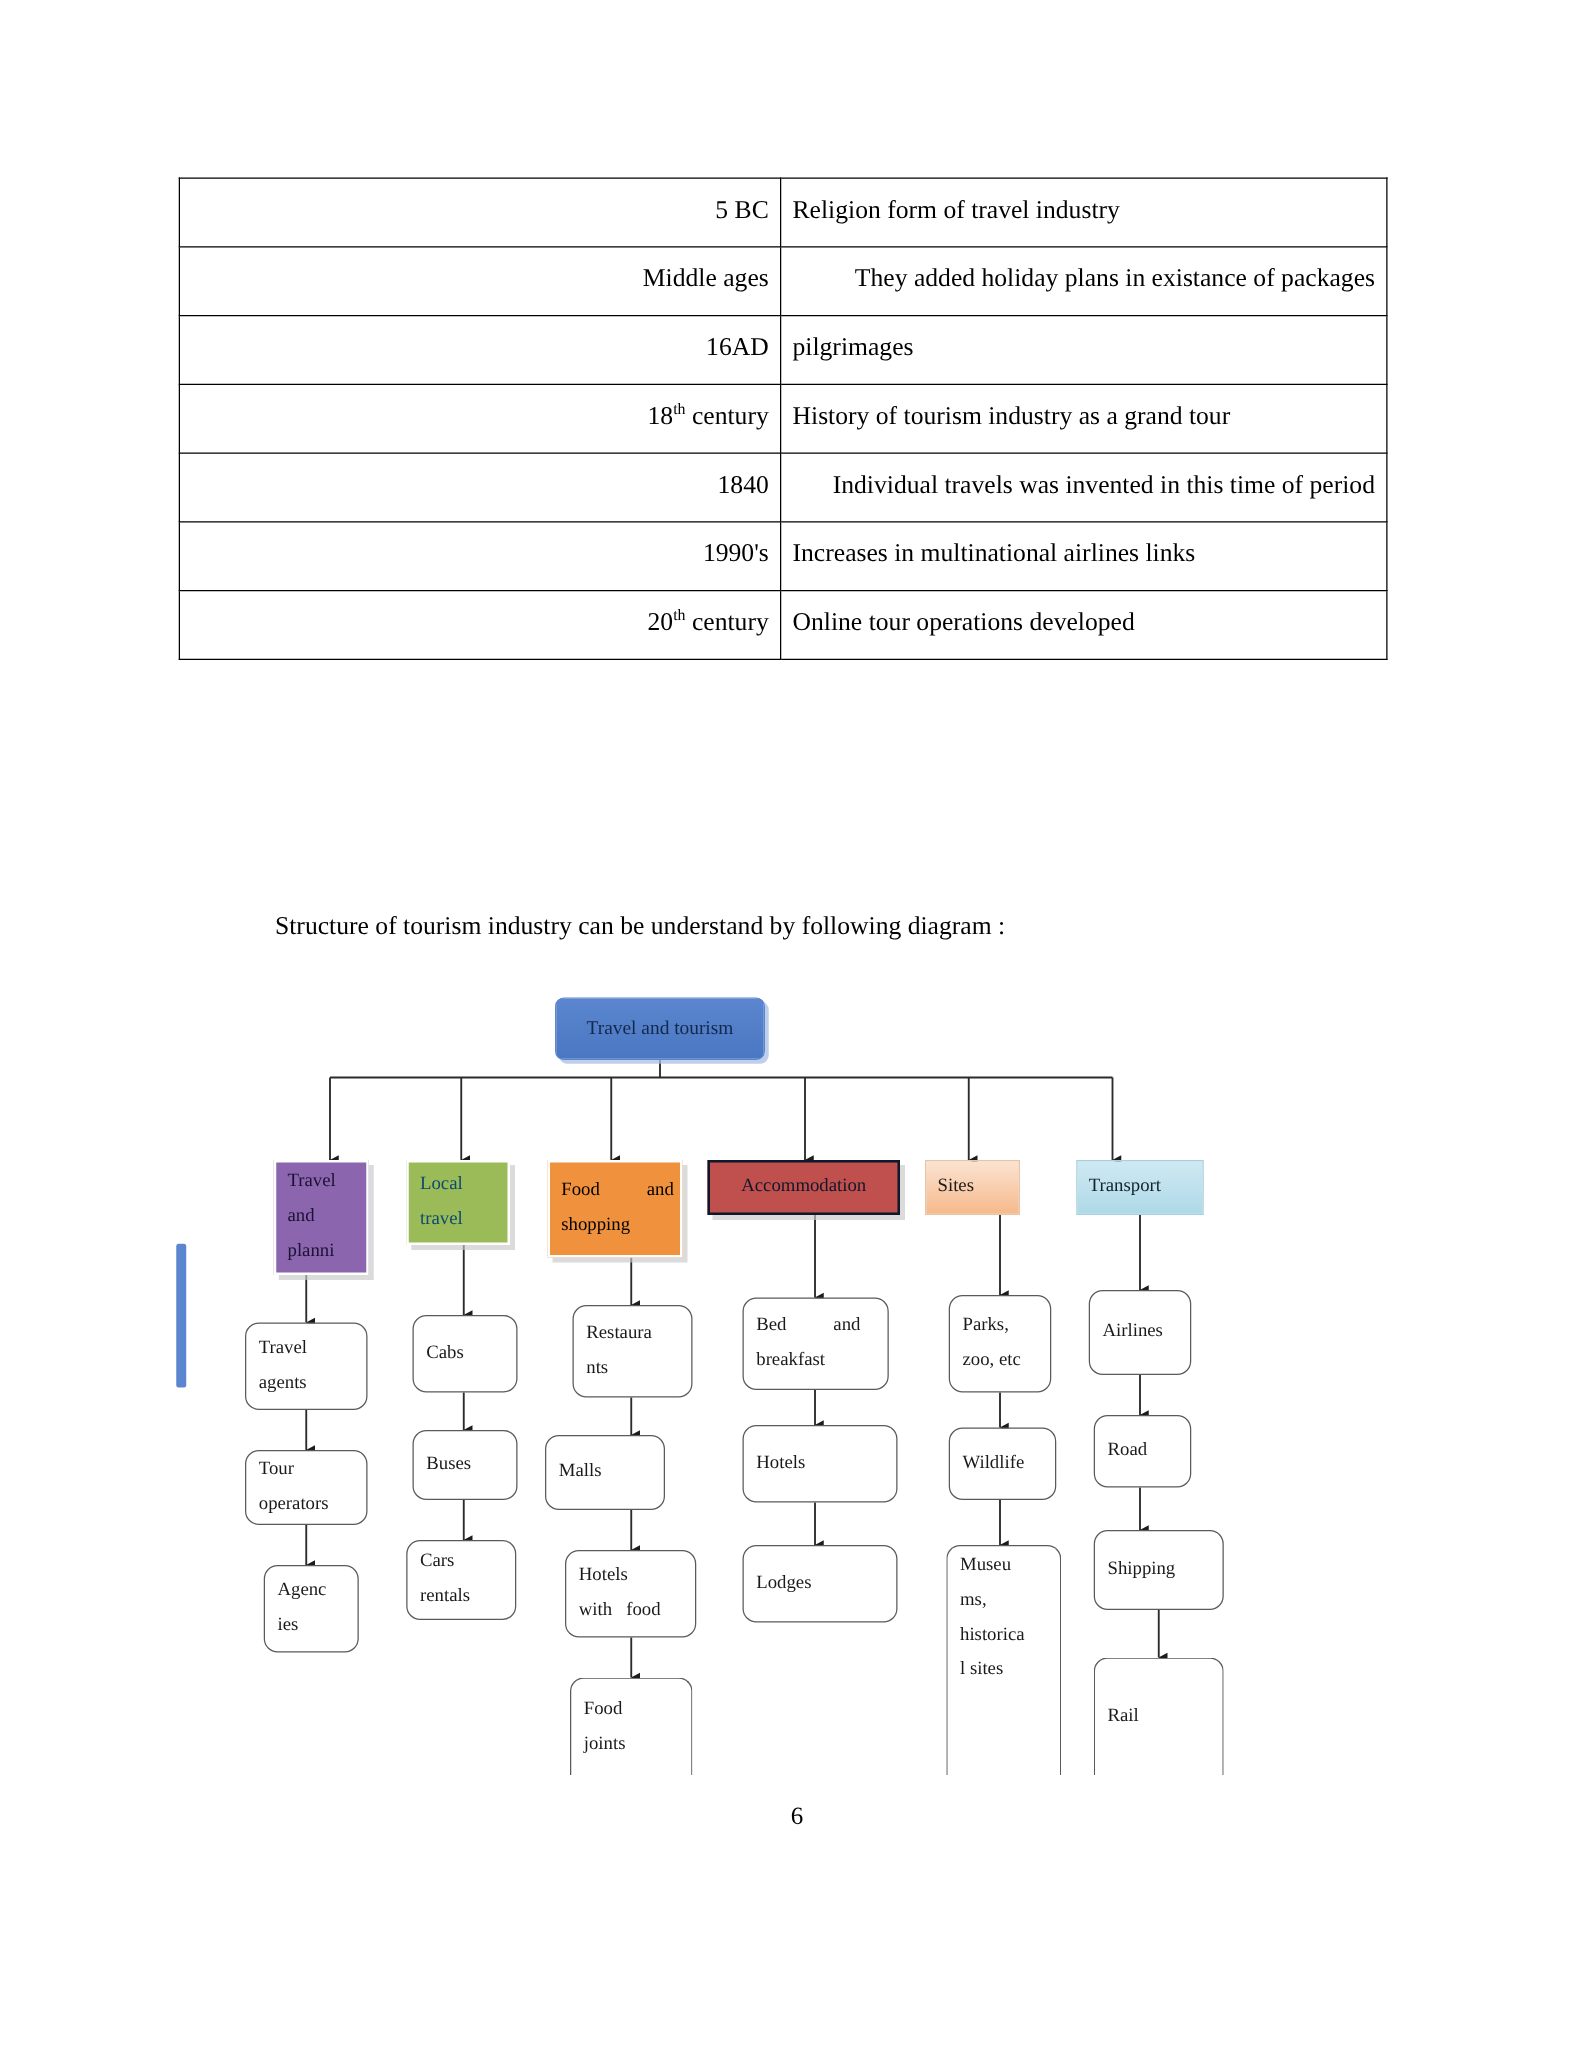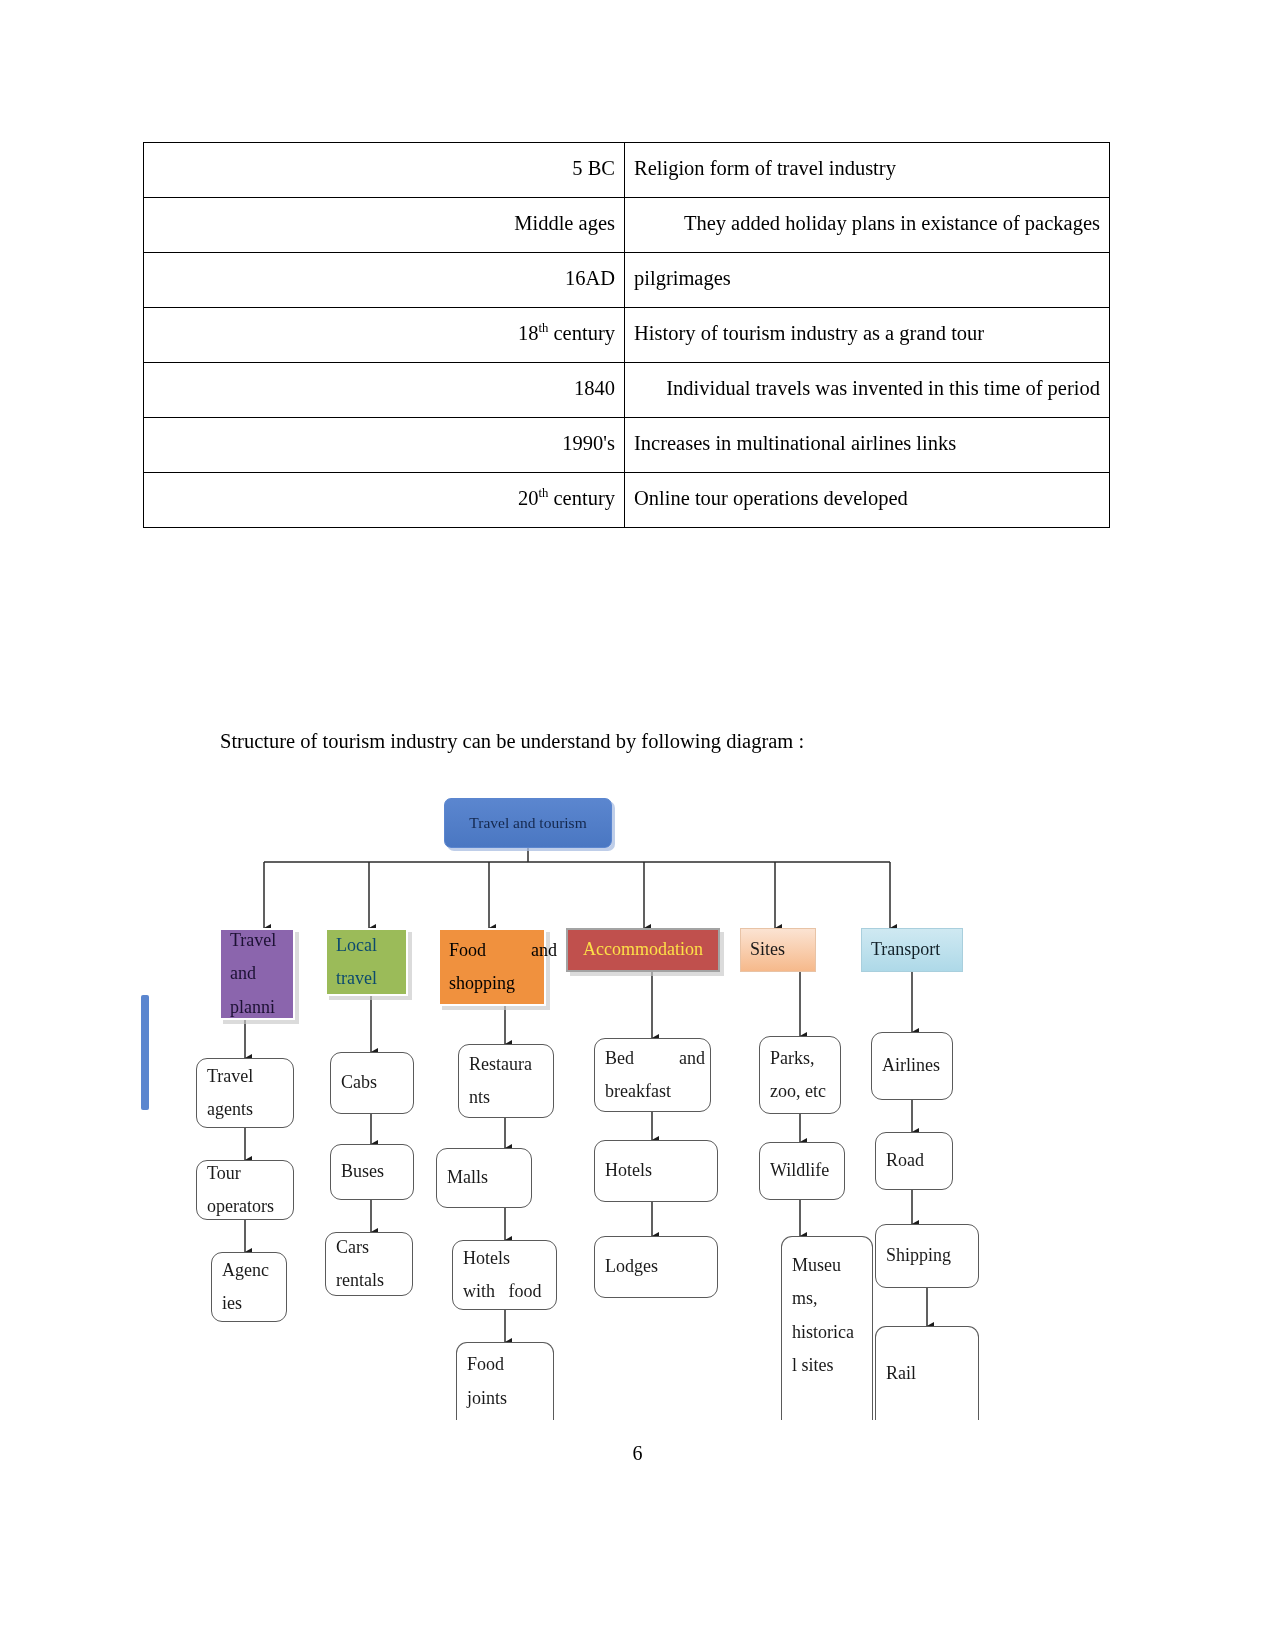--- a/index.html
+++ b/index.html
@@ -52,42 +52,42 @@
     width:1234px; height:640px;
   }
   .diagram svg { position:absolute; left:0; top:0; }
 
   .node {
     position:absolute;
     box-sizing:border-box;
     display:flex;
     flex-direction:column;
     justify-content:center;
-    font-size:18px;
+    font-size:15px;
     line-height:1.85;
     color:#1a1a1a;
   }
   
   .n-root {
     border-radius:7px;
     background:linear-gradient(180deg,#5b86cf 0%,#4a77c2 100%);
     border:1px solid #5b86cf;
     color:#14284e;
     align-items:center;
     justify-content:center;
     font-size:15.5px;
     box-shadow:3px 3px 0 rgba(170,190,225,.75);
   }
   
   .n-l1 { padding:2px 9px; box-shadow:4px 4px 0 rgba(200,200,200,.65); }
   .n-l1 .ln { display:block; }
   .n-purple { background:#8b65ad; border:2px solid #ffffff; color:#1c1133; }
   .n-green  { background:#9bbb59; border:2px solid #ffffff; color:#0c4a6e; }
   .n-orange { background:#f0913e; border:2px solid #ffffff; color:#000000; }
-  .n-red    { background:#c0504d; border:2px solid #a3a3a3; color:#fde047; }
+  .n-red    { background:#c0504d; border:2px solid #0f172a; color:#0f172a; }
   .n-peach  { background:linear-gradient(180deg,#fbe3d2 0%,#f6b98b 100%); border:1px solid #e8c3a6; color:#1a1a1a; }
   .n-cyan   { background:linear-gradient(180deg,#cfe9f2 0%,#aed9e8 100%); border:1px solid #a9cfdd; color:#13222a; }
 
   
   .n-leaf {
     background:#ffffff;
     border:1.2px solid #5a5a5a;
     border-radius:11px;
     padding:2px 10px;
   }
@@ -96,23 +96,22 @@
     border:1.2px solid #5a5a5a;
     border-bottom:none;
     border-radius:11px 11px 0 0;
     padding:2px 10px;
   }
   .n-plain {          
     background:#ffffff;
     border:1.2px solid #5a5a5a;
     border-bottom:none;
     border-radius:11px 11px 0 0;
-    padding:12px 10px;
+    padding:2px 10px;
     justify-content:flex-start;
-    margin-left:24px;
   }
 </style>
 </head>
 <body>
 
 <div class="tbl-wrap">
 <table class="history">
   <tbody>
     <tr>
       <td class="col-a"><span>5 BC</span></td>

